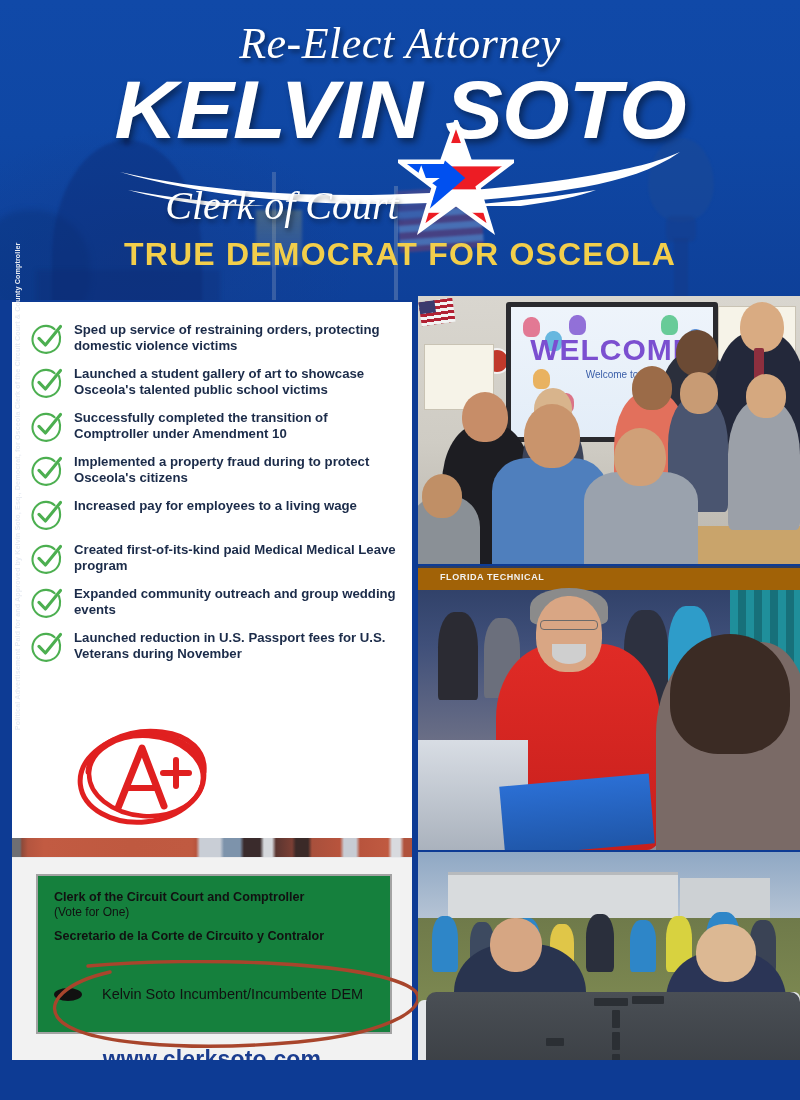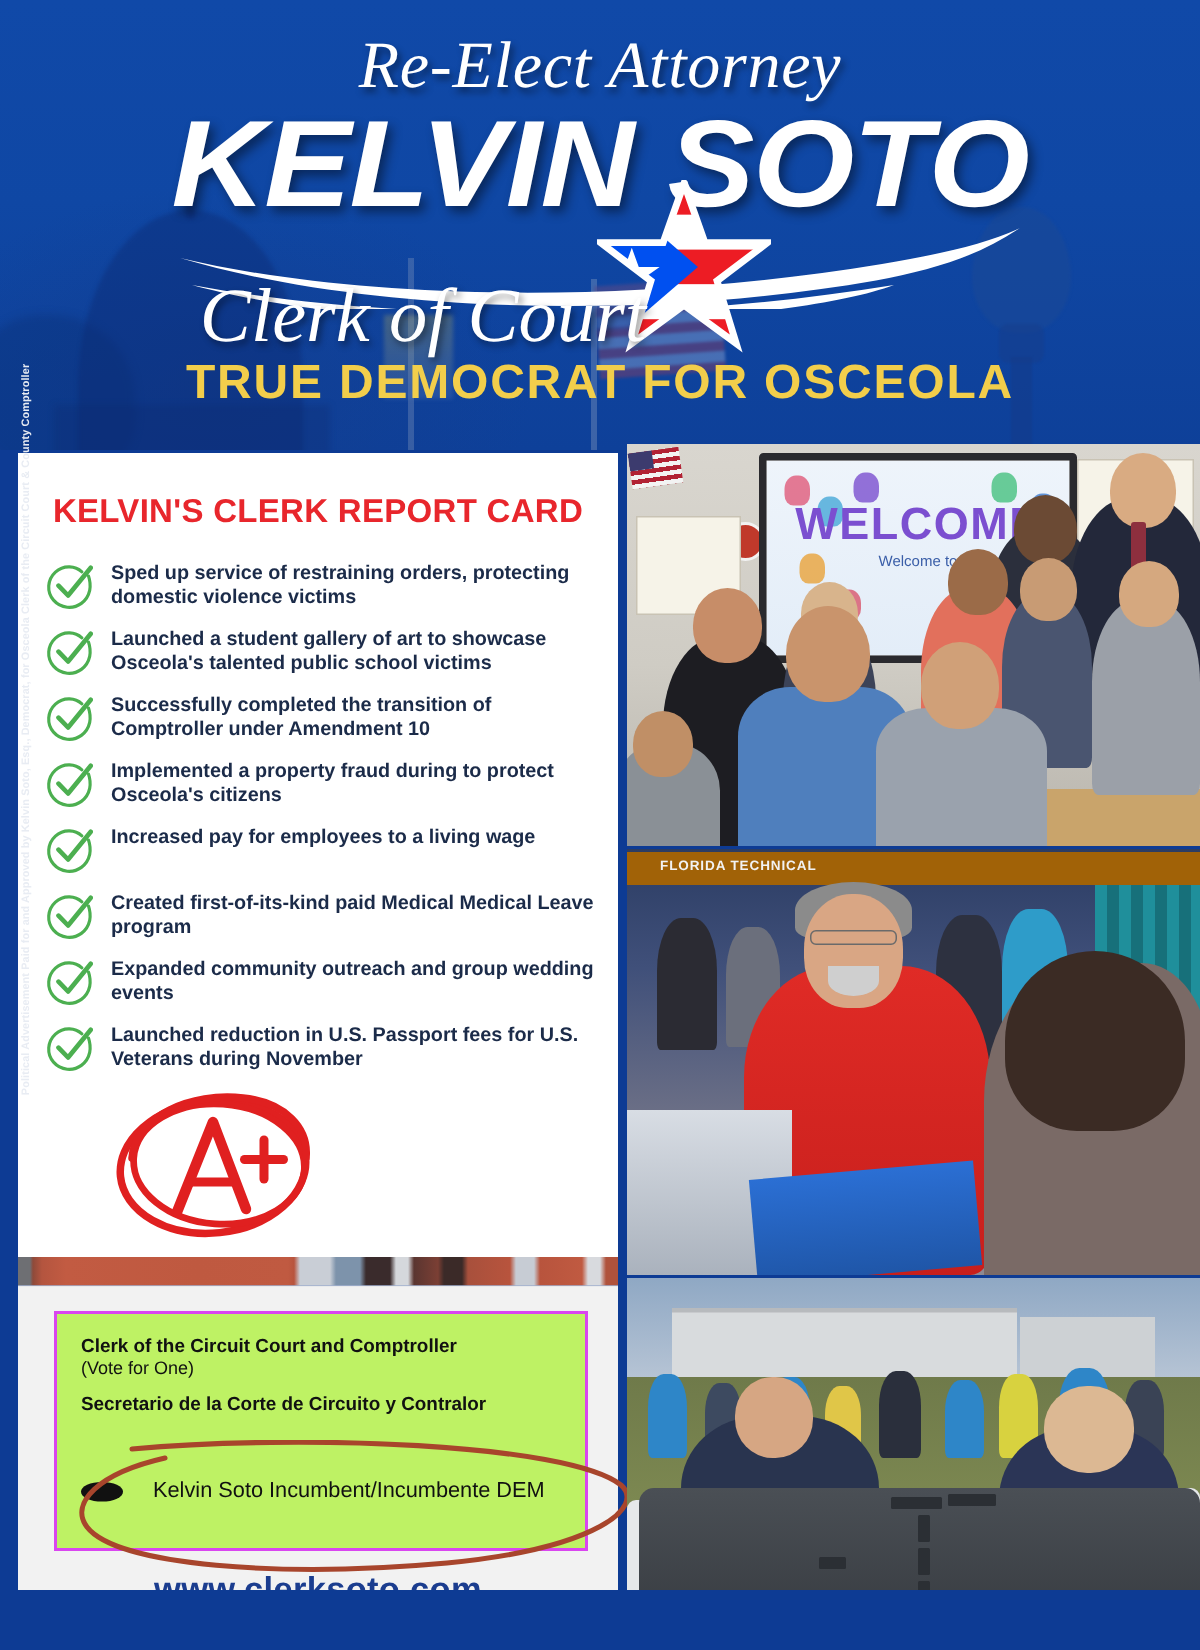--- a/index.html
+++ b/index.html
@@ -167,21 +167,21 @@
     width: 116px; height: 116px;
   }
 
   .clerkofcourt {
     position: absolute;
     left: 72px; top: 182px;
     width: 420px;
     text-align: center;
     font-family: "Liberation Serif", serif;
     font-style: italic;
-    font-size: 51px;
+    font-size: 40px;
     color: #ffffff;
     text-shadow: 2px 3px 5px rgba(0,0,0,0.45);
   }
 
   .tagline {
     position: absolute;
     left: 0; top: 236px;
     width: 800px;
     text-align: center;
     font-family: "Liberation Sans", sans-serif;
@@ -266,22 +266,22 @@
     position: absolute;
     left: 12px; top: 858px;
     width: 400px; height: 242px;
     background: #f2f2f2;
   }
 
   .ballot-box {
     position: absolute;
     left: 24px; top: 16px;
     width: 356px; height: 160px;
-    background: #bef264;
-    border: 2px solid #d946ef;
+    background: #15803d;
+    border: 2px solid #a3a3a3;
     padding: 14px 16px;
   }
 
   .ballot-office {
     font-size: 12.6px;
     font-weight: bold;
     color: #111111;
     line-height: 15px;
   }
   .ballot-sub {
@@ -648,21 +648,20 @@
         </g>
         <polygon points="50,2 62,36 98,36 69,58 80,94 50,72 20,94 31,58 2,36 38,36" fill="none" stroke="#ffffff" stroke-width="4"></polygon>
       </svg>
     </div>
 
     <div class="clerkofcourt">Clerk of Court</div>
     <div class="tagline">TRUE DEMOCRAT FOR OSCEOLA</div>
   </div>
 
   <div class="report-card">
-    <div class="report-title">KELVIN'S CLERK REPORT CARD</div>
     <ul class="checklist" id="checklist">
         <li class="check-item">
           <span class="check-icon"><svg viewBox="0 0 32 32" width="32" height="32">
               <path d="M29,9 C30,12 30.5,15 29.8,18.6 C28.2,26 21.6,30.5 14.8,29.8 C7.4,29 2,22.8 2.5,15.6 C3,8.4 9.2,2.6 16.4,2.9 C19.6,3 22.4,4.2 24.6,6.2" fill="none" stroke="#4caf50" stroke-width="2.1" stroke-linecap="round"></path>
               <path d="M9,15.4 L15.4,22 L30.5,3.5" fill="none" stroke="#4caf50" stroke-width="3.1" stroke-linecap="round" stroke-linejoin="round"></path>
             </svg></span>
           <span class="check-text">Sped up service of restraining orders, protecting domestic violence victims</span>
         </li>
         <li class="check-item">
           <span class="check-icon"><svg viewBox="0 0 32 32" width="32" height="32">

